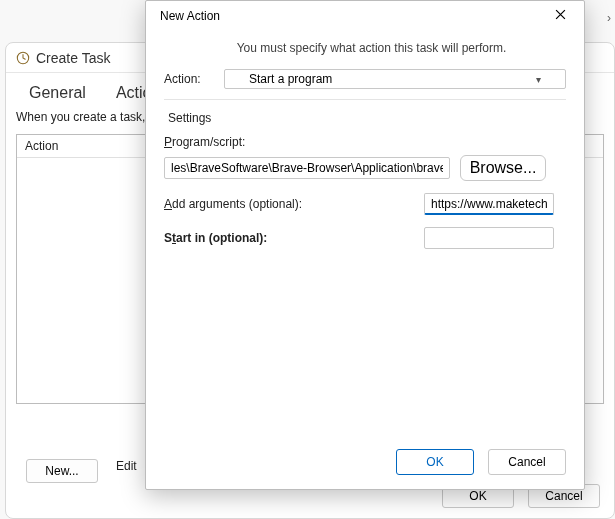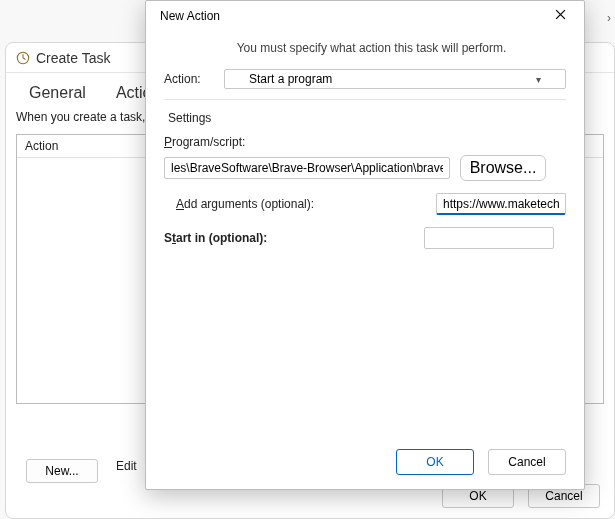--- a/index.html
+++ b/index.html
@@ -113,21 +113,21 @@
 
         <div style="margin-bottom:6px;">
           <span class="na-sublabel"><span class="ul">P</span><span>rogram/script:</span></span>
         </div>
         <div class="na-subrow">
           <input class="na-input prog" value="les\BraveSoftware\Brave-Browser\Application\brave.exe&quot;" style="">
           <button class="na-browse">Browse...</button>
         </div>
 
         <div class="na-subrow">
-          <span class="na-sublabel" style="width:250px;margin-left:12px;"><span class="ul">A</span>dd arguments (optional):</span>
+          <span class="na-sublabel" style="width:250px;"><span class="ul">A</span>dd arguments (optional):</span>
           <input class="na-input short focus" value="https://www.maketeche" style="">
         </div>
 
         <div class="na-subrow">
           <span class="na-sublabel" style="width:250px;font-weight:bold;">S<span class="ul">t</span>art in (optional):</span>
           <input class="na-input short" value="" style="">
         </div>
       </div>
     </div>
     <div class="na-footer">

